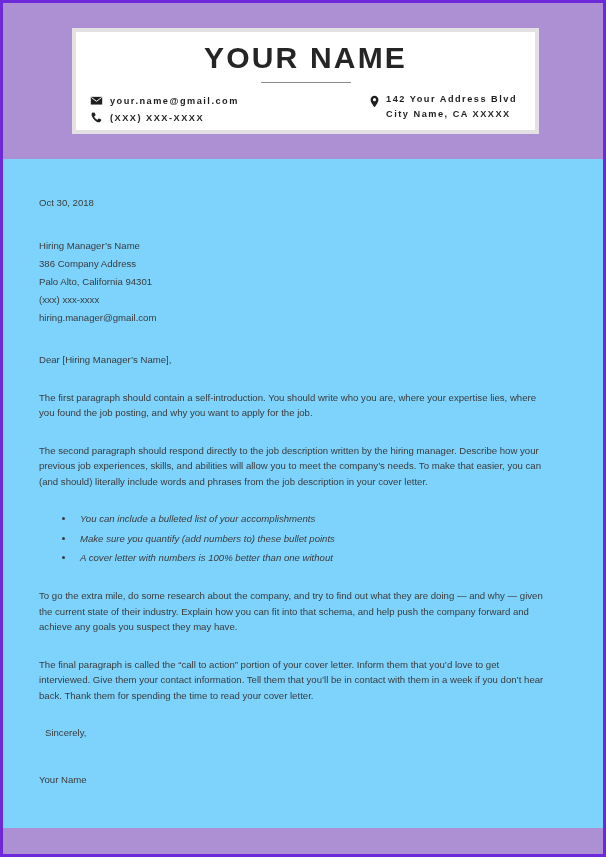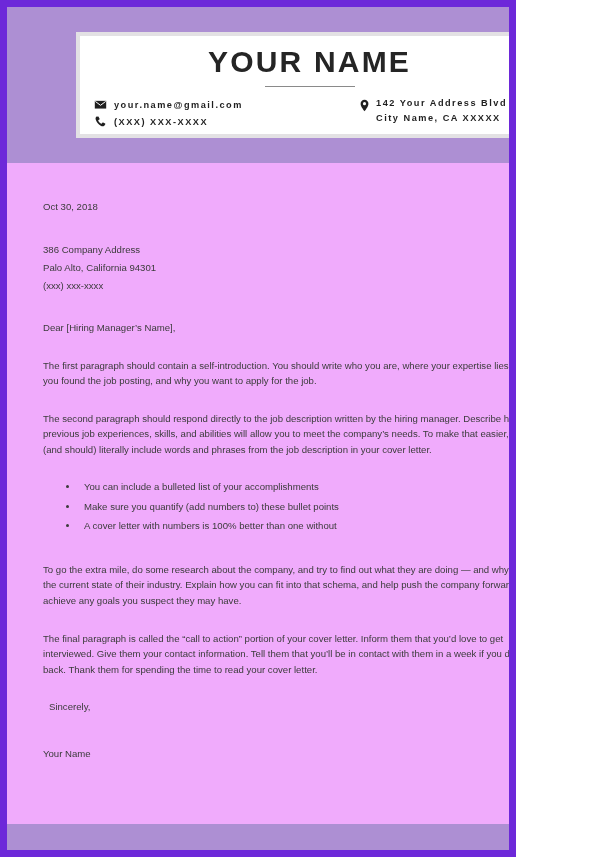--- a/index.html
+++ b/index.html
@@ -2,24 +2,24 @@
 <html><head>
 <meta charset="utf-8">
 <style>
   html, body {
     margin: 0;
     padding: 0;
     background: #ffffff;
   }
   .page {
     position: relative;
-    width: 516px;
+    width: 606px;
     height: 857px;
-    background: #f0abfc;
-    border: 7px solid #6d28d9;
+    background: #7dd3fc;
+    border: 3px solid #6d28d9;
     box-sizing: border-box;
     overflow: hidden;
     font-family: "Liberation Sans", sans-serif;
   }
 
   
   .header-band {
     position: absolute;
     left: 0;
     top: 0;
@@ -50,21 +50,21 @@
   .name-rule {
     width: 90px;
     height: 1px;
     background: #8a8a8a;
     margin: 9px auto 0 auto;
   }
 
   .contact-row {
     position: absolute;
     left: 0;
-    right: 14px;
+    right: 0;
     top: 62px;
     display: flex;
     justify-content: space-between;
     padding: 0 14px;
     box-sizing: border-box;
   }
   .contact-col {
     display: flex;
     flex-direction: column;
     gap: 4px;
@@ -116,23 +116,24 @@
     font-size: 9.6px;
     line-height: 1.62;
     font-family: "Liberation Sans", sans-serif;
   }
   .letter .date { margin: 0 0 27px 0; }
   .recipient { margin: 0 0 27px 0; }
   .recipient div { margin: 0 0 2.5px 0; }
   .salutation { margin: 0 0 22px 0; }
   .para { margin: 0 0 22px 0; text-align: left; }
   .bullets {
-    margin: 0 0 28px 0;
+    margin: 0 0 22px 0;
     padding-left: 36px;
     list-style: disc;
+    font-style: italic;
   }
   .bullets li {
     margin: 0 0 4px 0;
     padding-left: 5px;
   }
   .closing { margin: 0 0 31px 6px; }
   .signature { margin: 0; }
 
   
   .footer-band {
@@ -194,23 +195,25 @@
 
       </div>
     </div>
   </div>
 
   <div class="letter">
 
     <p class="date">Oct 30, 2018</p>
 
     <div class="recipient">
+      <div>Hiring Manager’s Name</div>
       <div>386 Company Address</div>
       <div>Palo Alto, California 94301</div>
       <div>(xxx) xxx-xxxx</div>
+      <div>hiring.manager@gmail.com</div>
     </div>
 
     <p class="salutation">Dear [Hiring Manager’s Name],</p>
 
     <p class="para">The first paragraph should contain a self-introduction. You should write who you are, where your expertise lies, where you found the job posting, and why you want to apply for the job.</p>
 
     <p class="para">The second paragraph should respond directly to the job description written by the hiring manager. Describe how your previous job experiences, skills, and abilities will allow you to meet the company’s needs. To make that easier, you can (and should) literally include words and phrases from the job description in your cover letter.</p>
 
     <ul class="bullets">
       <li>You can include a bulleted list of your accomplishments</li>

